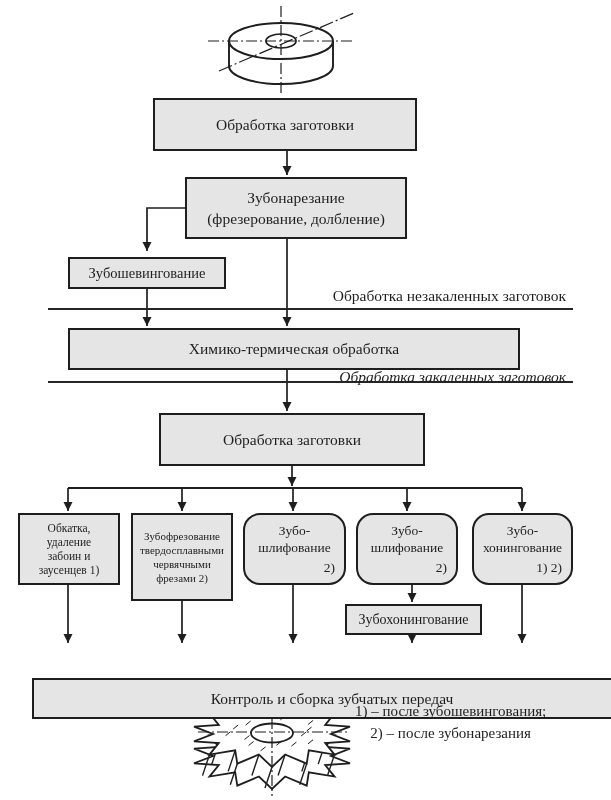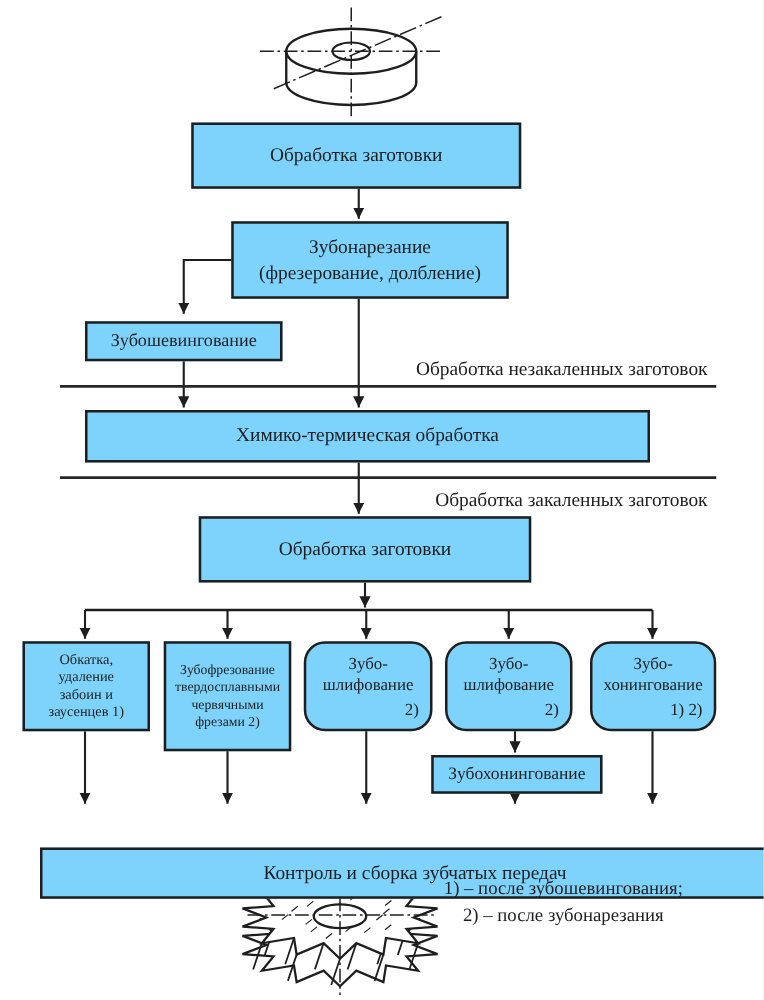--- a/index.html
+++ b/index.html
@@ -3,21 +3,21 @@
 <meta charset="utf-8">
 <style>
   html,body{margin:0;padding:0;background:#e8e8e8;}
   .page{
     position:relative;width:611px;height:800px;background:#ffffff;
     font-family:"Liberation Serif","DejaVu Serif",serif;color:#1e1e1e;
     overflow:hidden;margin:0 auto;
   }
   .overlay{position:absolute;left:0;top:0;width:611px;height:800px;}
   .box{
-    position:absolute;box-sizing:border-box;border:2px solid #1e1e1e;background:#7dd3fc;
+    position:absolute;box-sizing:border-box;border:2px solid #1e1e1e;background:#e5e5e5;
     display:flex;align-items:center;justify-content:center;text-align:center;
     white-space:pre-line;line-height:20px;font-size:15.5px;
   }
   .box.small{font-size:11.5px;line-height:14px;padding:2px;}
   .box.col{flex-direction:column;font-size:13.5px;line-height:17px;border-radius:17px;}
   .box.col .note{align-self:flex-end;padding-right:9px;margin-top:3px;}
   .slabel{position:absolute;font-size:15.5px;white-space:nowrap;text-align:right;}
   .legend{position:absolute;left:355px;top:700px;font-size:15px;line-height:22px;text-align:center;}
   svg line,svg path,svg polyline,svg ellipse,svg polygon{vector-effect:none;}
 </style>
@@ -113,21 +113,21 @@
 
   <div class="box" style="left:68px;top:257px;width:158px;height:32px;font-size:14.5px;">Зубошевингование</div>
 
   <div class="box" style="left:185px;top:177px;width:222px;height:62px;line-height:21px;">Зубонарезание
 (фрезерование, долбление)</div>
 
   <div class="slabel" style="right:45px;top:287px;">Обработка незакаленных заготовок</div>
 
   <div class="box" style="left:68px;top:328px;width:452px;height:42px;">Химико-термическая обработка</div>
 
-  <div class="slabel" style="right:45px;top:392px;">Обработка закаленных заготовок</div>
+  <div class="slabel" style="right:45px;top:368px;font-style:italic;">Обработка закаленных заготовок</div>
 
   <div class="box" style="left:159px;top:413px;width:266px;height:53px;">Обработка заготовки</div>
 
   <div class="box small" style="left:18px;top:513px;width:102px;height:72px;">Обкатка,
 удаление
 забоин и
 заусенцев 1)</div>
 
   <div class="box small" style="left:131px;top:513px;width:102px;height:88px;font-size:11px;">Зубофрезование
 твердосплавными

